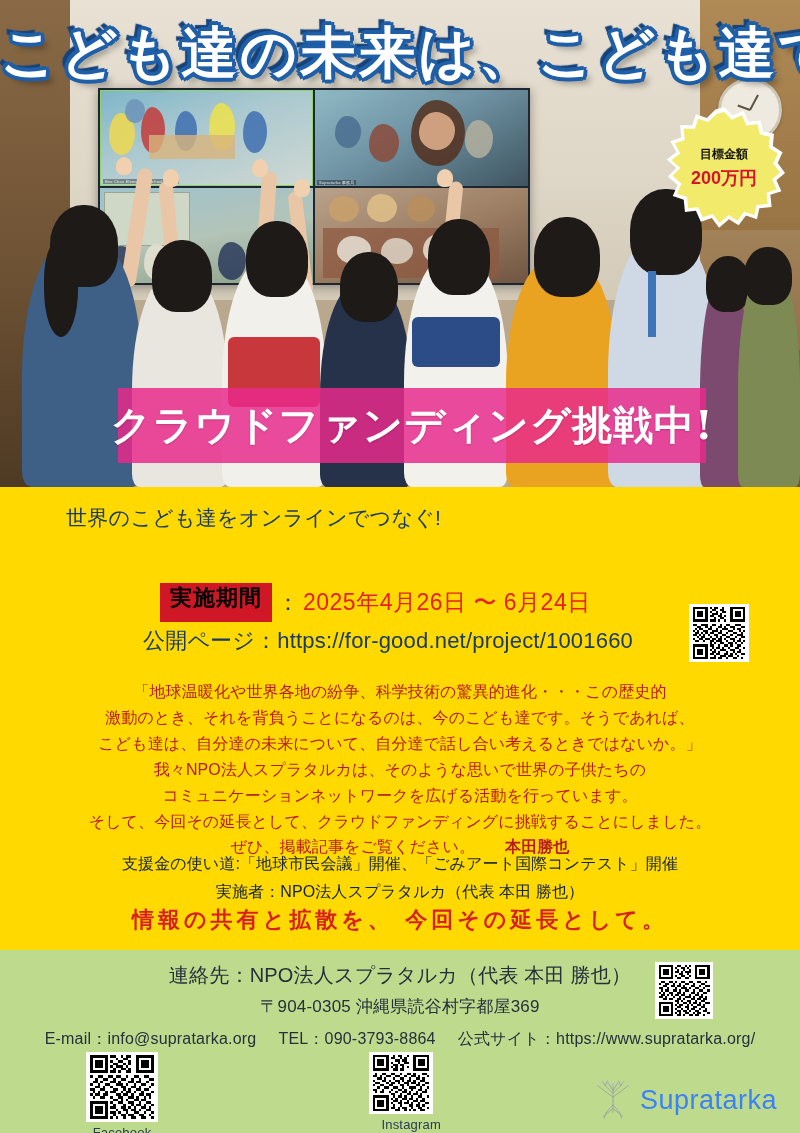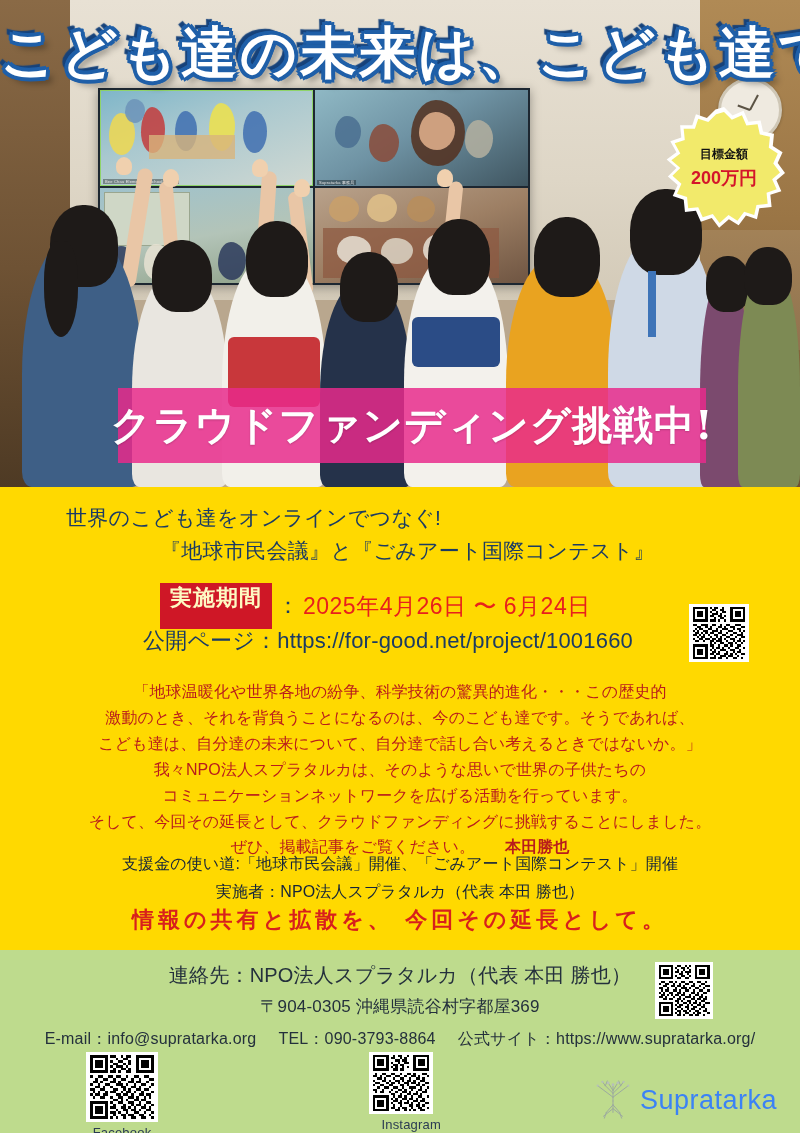--- a/index.html
+++ b/index.html
@@ -136,22 +136,22 @@
   
   .yellow{
     position:absolute;left:0;top:487px;width:800px;height:463px;
     background:#ffd900;
   }
   .lead1{position:absolute;left:66px;top:17px;font-size:21px;color:#1b3b63;letter-spacing:.3px;}
   .lead2{position:absolute;left:160px;top:50px;font-size:21px;color:#1b3b63;letter-spacing:.3px;}
 
   .period-row{position:absolute;left:160px;top:96px;display:flex;align-items:center;gap:0;}
   .period-badge{
-    background:#cf1726;color:#fef9c3;font-size:22px;font-weight:700;
-    padding:3px 10px 19px;letter-spacing:1px;line-height:1.1;
+    background:#cf1726;color:#000000;font-size:22px;font-weight:700;
+    padding:3px 10px 12px;letter-spacing:1px;line-height:1.1;
   }
   .period-colon{font-size:22px;color:#1b3b63;padding:0 4px 0 5px;}
   .period-date{font-size:23px;color:#e8201c;letter-spacing:.5px;}
 
   .url-row{position:absolute;left:143px;top:139px;font-size:22px;color:#1b3b63;letter-spacing:.2px;}
 
   .qr-yellow{position:absolute;left:689px;top:604px;width:60px;height:58px;}
 
   .body-text{
     position:absolute;left:0;top:192px;width:800px;text-align:center;
@@ -313,21 +313,20 @@
     </div>
   </div>
 
   <div class="pink-banner">
     <span class="txt">クラウドファンディング挑戦中!</span>
   </div>
 
   <div class="yellow">
 
     <div class="lead1">世界のこども達をオンラインでつなぐ!</div>
-    <div class="lead2">『地球市民会議』と『ごみアート国際コンテスト』</div>
 
     <div class="period-row">
       <span class="period-badge">実施期間</span>
       <span class="period-colon">：</span>
       <span class="period-date">2025年4月26日 〜 6月24日</span>
     </div>
 
     <div class="url-row">
       <span>公開ページ：</span><span>https://for-good.net/project/1001660</span>
     </div>

